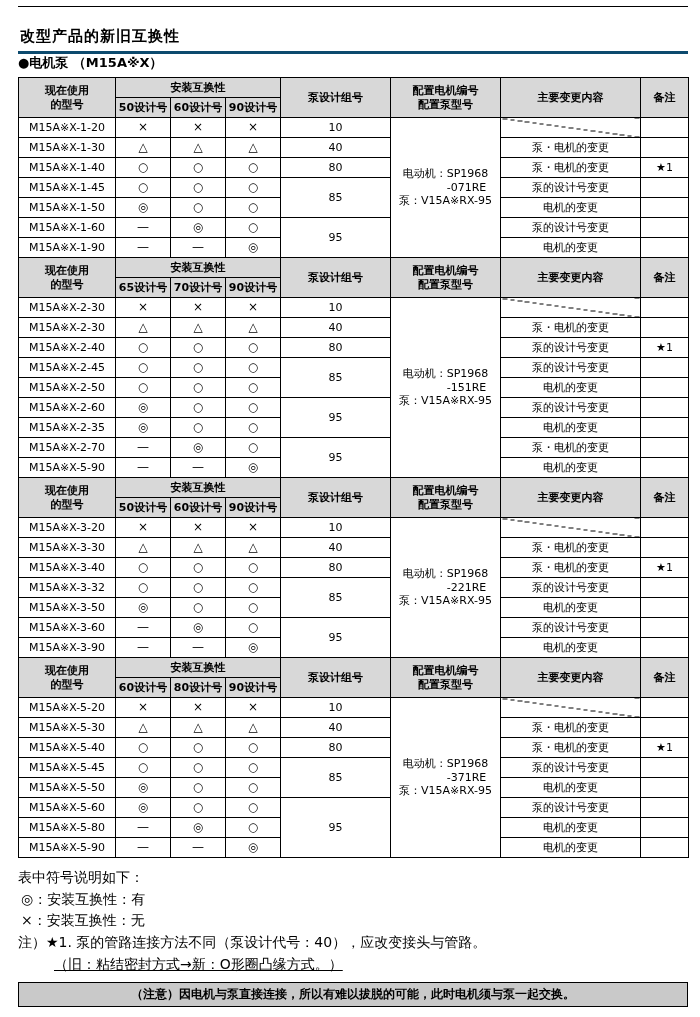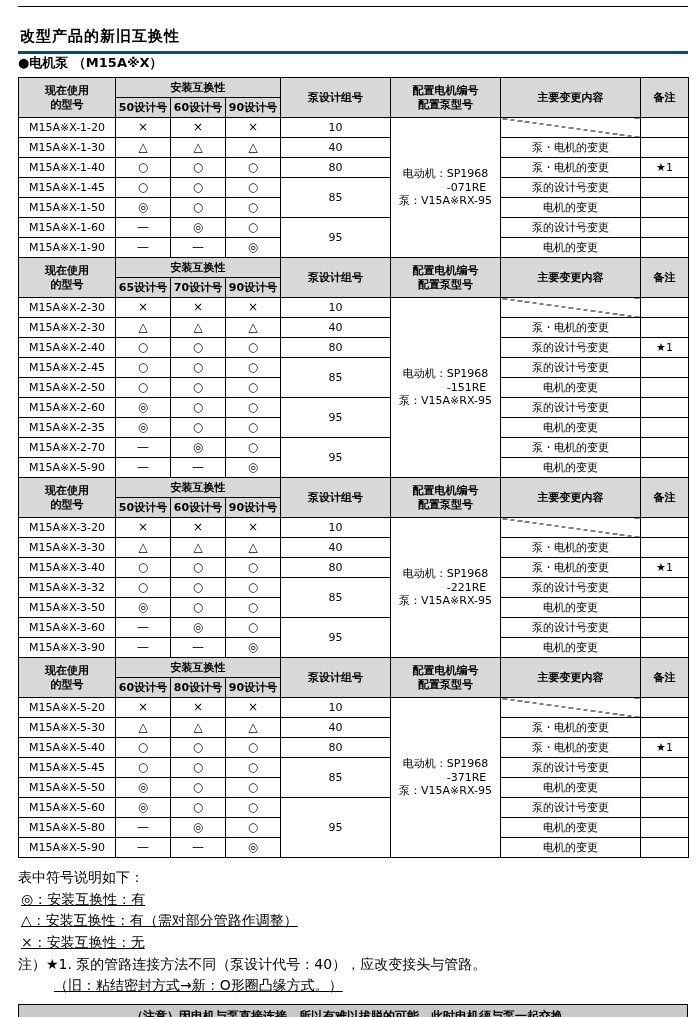--- a/index.html
+++ b/index.html
@@ -20,21 +20,21 @@
   }
   td.hdr{background:#d8d8d8;font-weight:bold;}
   td.model-hdr{text-align:left;padding-left:10px;}
   td.model-cell{text-align:left;font-weight:normal;padding-left:3px;}
   td.sym{font-size:12px;}
   td.motor-cell{text-align:left;padding-left:6px;line-height:1.45;}
   td.motor-cell .l2{padding-left:42px;}
   td.change-cell{text-align:left;padding-left:4px;margin-left:21px;}
   td.diag{background:linear-gradient(to top right,#fff 49.2%,#000 49.2%,#000 50.8%,#fff 50.8%);}
   .legend{margin-top:9px;font-size:14px;line-height:1.55;}
-  .legend .item{padding-left:3px;text-decoration:underline;}
+  .legend .item{padding-left:3px;}
   .legend .note2{padding-left:36px;text-decoration:underline;}
   .notice{
     margin-top:7px;border:1px solid #000;background:#c9c9c9;
     text-align:center;font-size:12px;font-weight:bold;padding:3px 0;width:670px;box-sizing:border-box;
   }
 </style>
 </head>
 <body>
 
 <div class="title-bar">改型产品的新旧互换性</div>
@@ -460,19 +460,18 @@
           <td class="change-cell">电机的变更</td>
           <td class="remark-cell"></td>
         </tr>
       </tbody>
     </table>
   </div>
 
 <div class="legend">
   <div>表中符号说明如下：</div>
   <div class="item">◎：安装互换性：有</div>
-  <div class="item">△：安装互换性：有（需对部分管路作调整）</div>
   <div class="item">×：安装互换性：无</div>
   <div>注）★1. 泵的管路连接方法不同（泵设计代号：40），应改变接头与管路。</div>
   <div class="note2">（旧：粘结密封方式→新：O形圈凸缘方式。）</div>
 </div>
 
 <div class="notice">（注意）因电机与泵直接连接，所以有难以拔脱的可能，此时电机须与泵一起交换。</div>
 
 </body></html>

